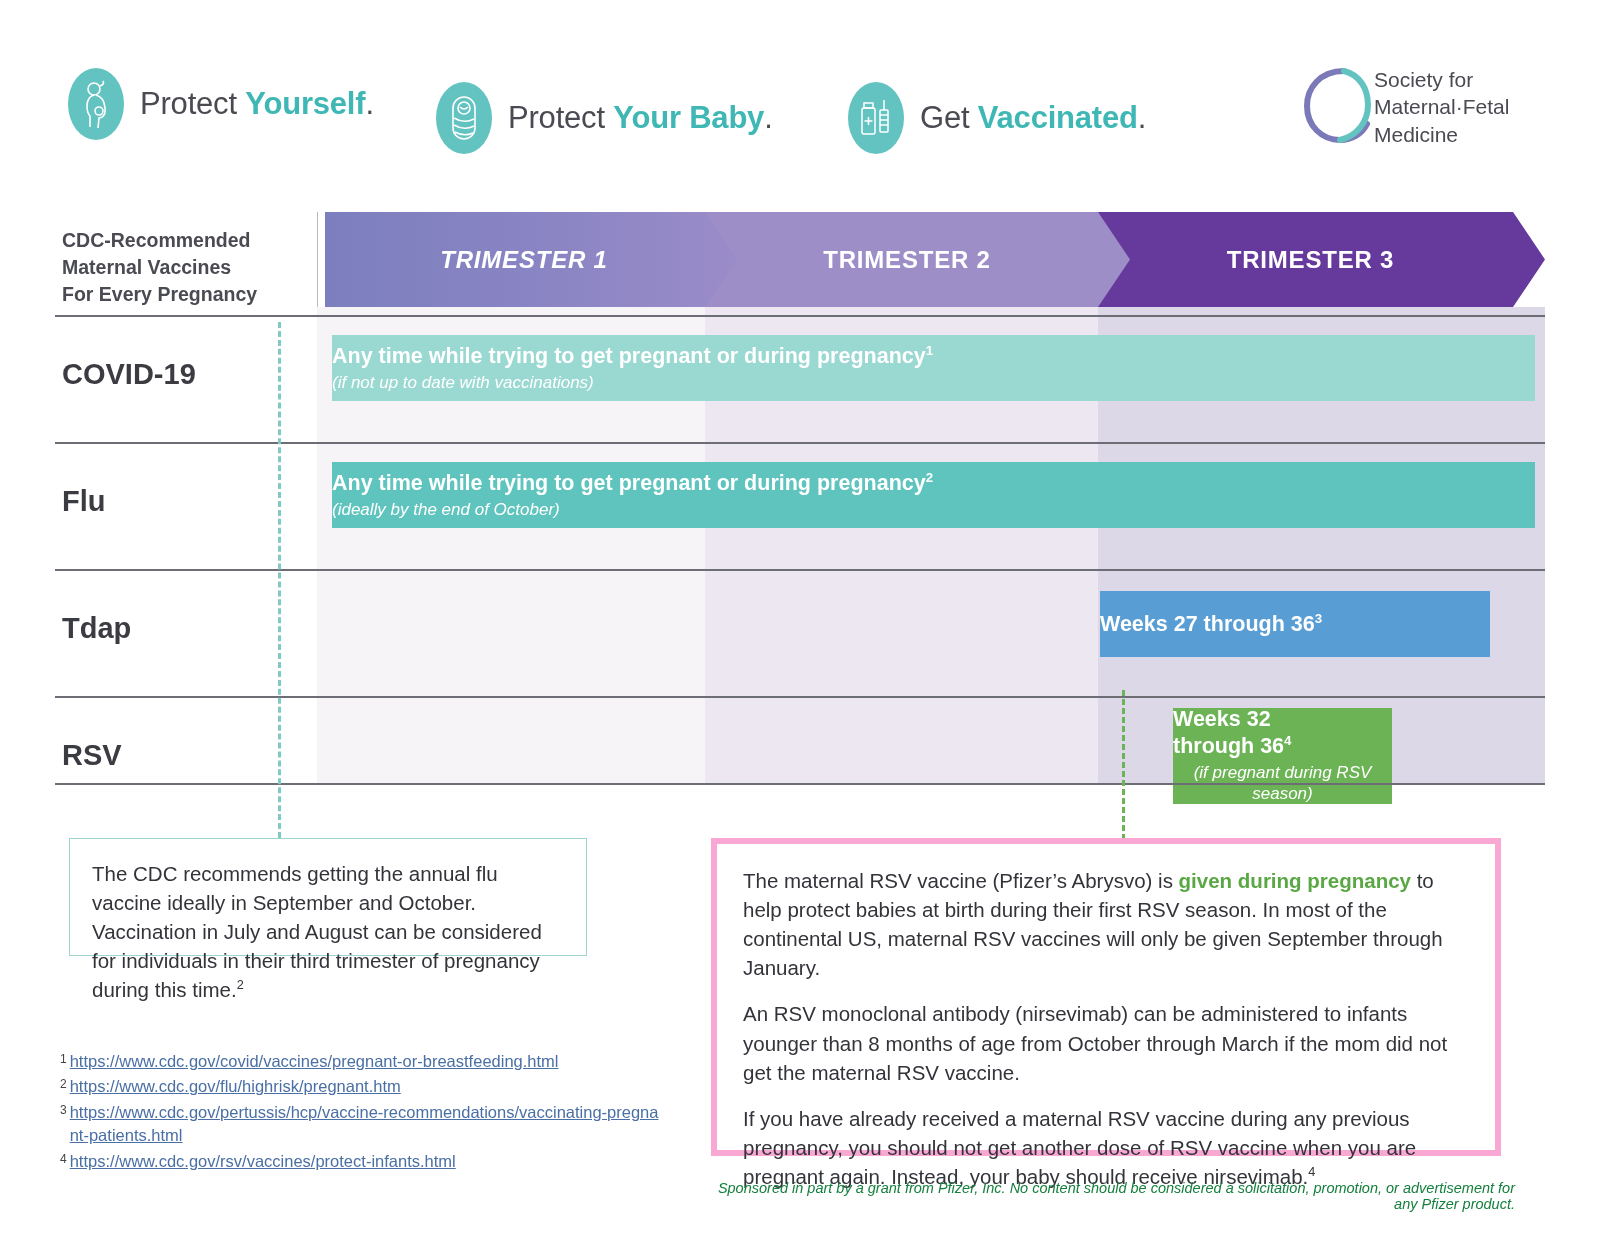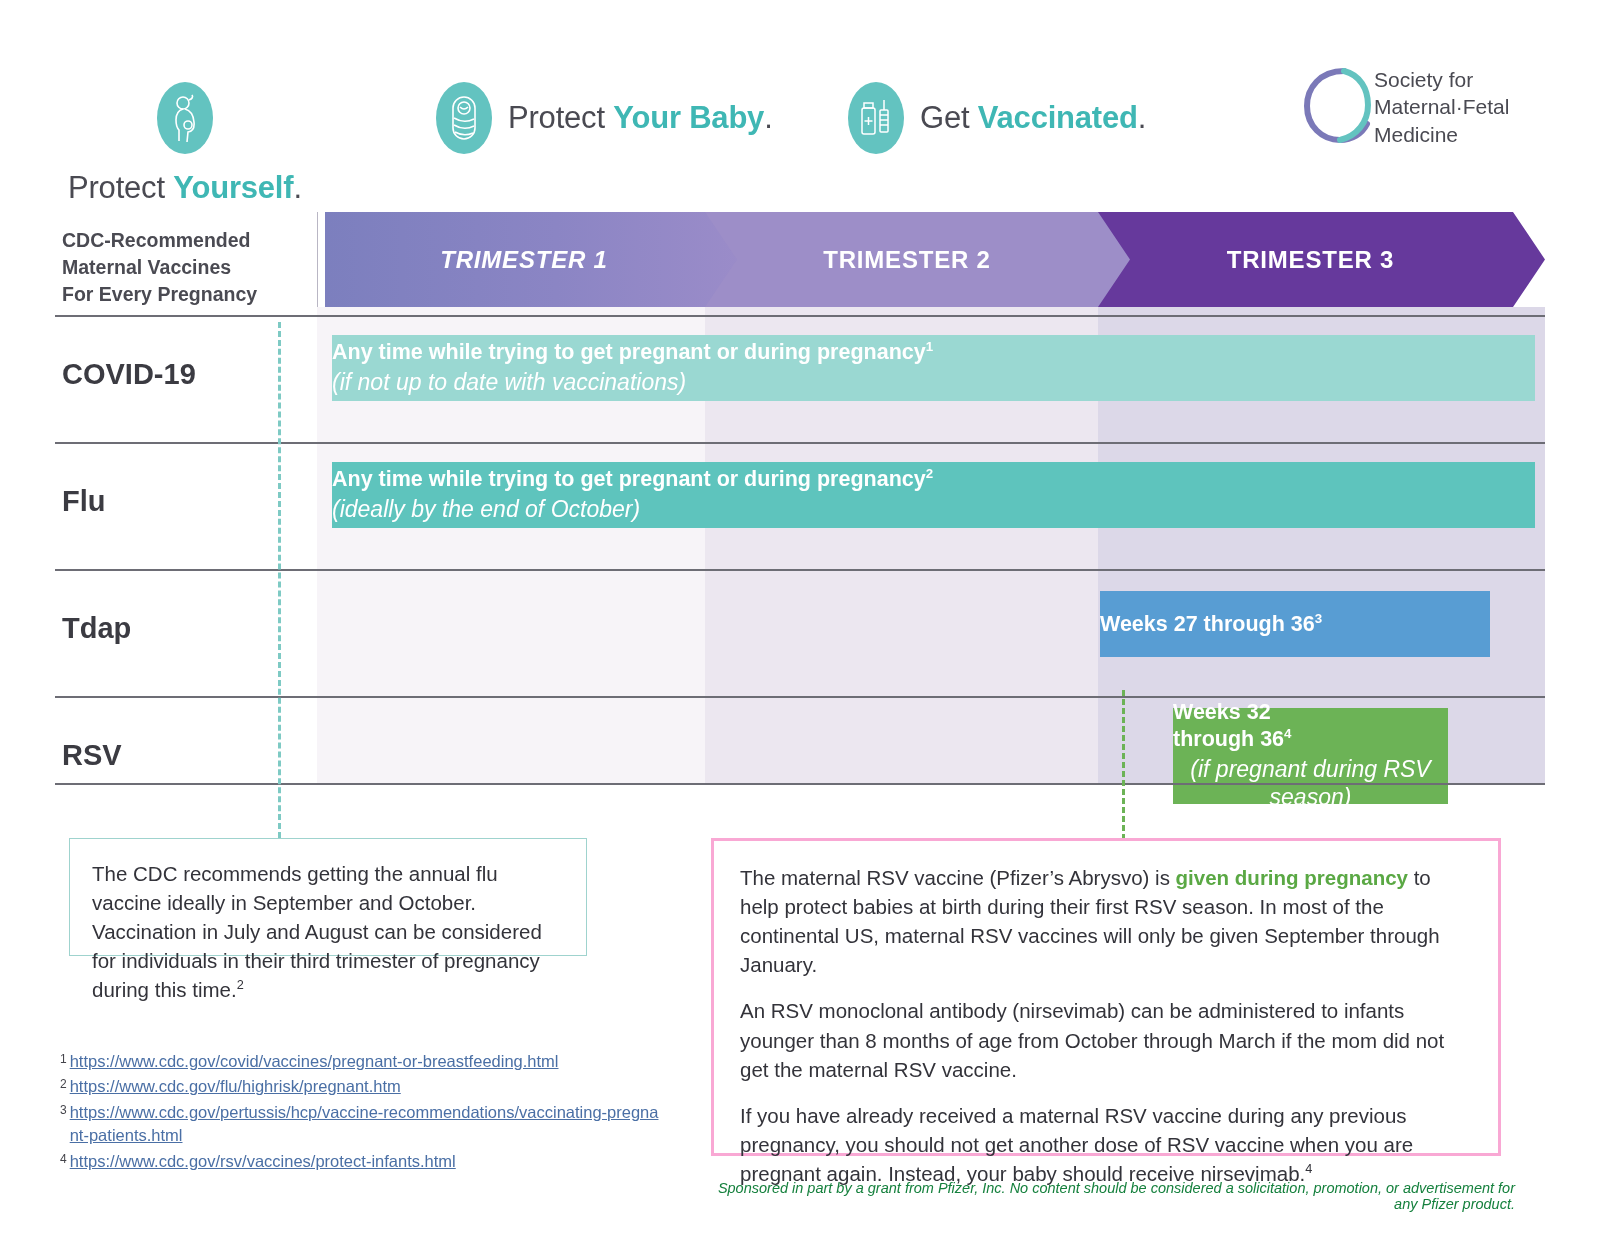--- a/index.html
+++ b/index.html
@@ -74,48 +74,48 @@
   .row-name {
     position: absolute; left: 7px; top: 0; height: 119px;
     display: flex; align-items: center;
     font-size: 29px; font-weight: bold; color: #3b3b42;
   }
   .bar {
     position: absolute; color: #fff; text-align: center;
     display: flex; flex-direction: column; align-items: flex-start; justify-content: center;
   }
   .bar .l1 { font-size: 21.5px; font-weight: bold; line-height: 1.2; }
-  .bar .l2 { font-size: 23px; font-style: italic; line-height: 1.25; margin-top: 2px; }
+  .bar .l2 { font-size: 17px; font-style: italic; line-height: 1.25; margin-top: 2px; }
   .bar sup { font-size: 0.62em; vertical-align: super; }
 
   .bar-covid { left: 277px; top: 20px; width: 1203px; height: 66px; background: #9ad8d2; }
   .bar-flu   { left: 277px; top: 20px; width: 1203px; height: 66px; background: #5ec4bd; }
   .bar-tdap  { left: 1045px; top: 22px; width: 390px; height: 66px; background: #589dd3; }
-  .bar-rsv   { left: 1118px; top: 12px; width: 275px; height: 96px; background: #6cb356; }
+  .bar-rsv   { left: 1118px; top: 12px; width: 219px; height: 96px; background: #6cb356; }
 
   .dash {
     position: absolute; width: 0; border-left: 3px dashed; height: 0;
   }
   .dash-teal  { left: 278px; top: 322px; height: 516px; border-color: #7ecac4; }
   .dash-green { left: 1122px; top: 690px; height: 150px; border-color: #6cb356; }
 
   .table-bottom { position: absolute; left: 0; top: 571px; width: 1490px; height: 2px; background: #6d6d75; }
 
   
   .callout {
     position: absolute; background: #fff;
     font-size: 20.5px; line-height: 1.42; color: #33333a;
   }
   .callout-left {
     left: 69px; top: 838px; width: 518px; height: 118px;
     border: 1px solid #9fd3ce; padding: 20px 22px 0 22px;
   }
   .callout-right {
     left: 711px; top: 838px; width: 790px; height: 318px;
-    border: 3px solid #f9a8d4; padding: 22px 26px 0 26px;
+    border: 6px solid #f9a8d4; padding: 22px 26px 0 26px;
   }
   .callout-right p { margin-bottom: 17px; }
   .callout-right b { color: #5aa844; font-weight: bold; }
   .callout sup { font-size: 0.62em; vertical-align: super; }
 
   
   .footnotes {
     position: absolute; left: 60px; top: 1050px; width: 600px;
     font-size: 16.5px; line-height: 1.42; color: #44444b;
   }
@@ -128,21 +128,21 @@
     text-align: right; font-size: 14.5px; font-style: italic; color: #15803d;
   }
 </style>
 </head>
 <body>
 
 <div id="page">
 
   <div class="header">
 
-    <div class="tag" style="left:68px; top:82px;flex-direction:column;">
+    <div class="tag" style="left:68px; top:68px;">
       <div class="tag-icon">
         <svg width="34" height="48" viewBox="0 0 34 48" fill="none" stroke="#ffffff" stroke-width="1.6">
           <circle cx="15" cy="9" r="6"></circle>
           <path d="M21 6 q5 -2 3 -5"></path>
           <path d="M15 15 q-7 2 -7 11 q0 7 3 10 l0 11"></path>
           <path d="M17 15 q8 2 9 13 q1 9 -6 10 l-1 10"></path>
           <circle cx="20" cy="31" r="4"></circle>
         </svg>
       </div>
       <div class="tag-text"><span>Protect </span><b>Yourself</b><span>.</span></div>

